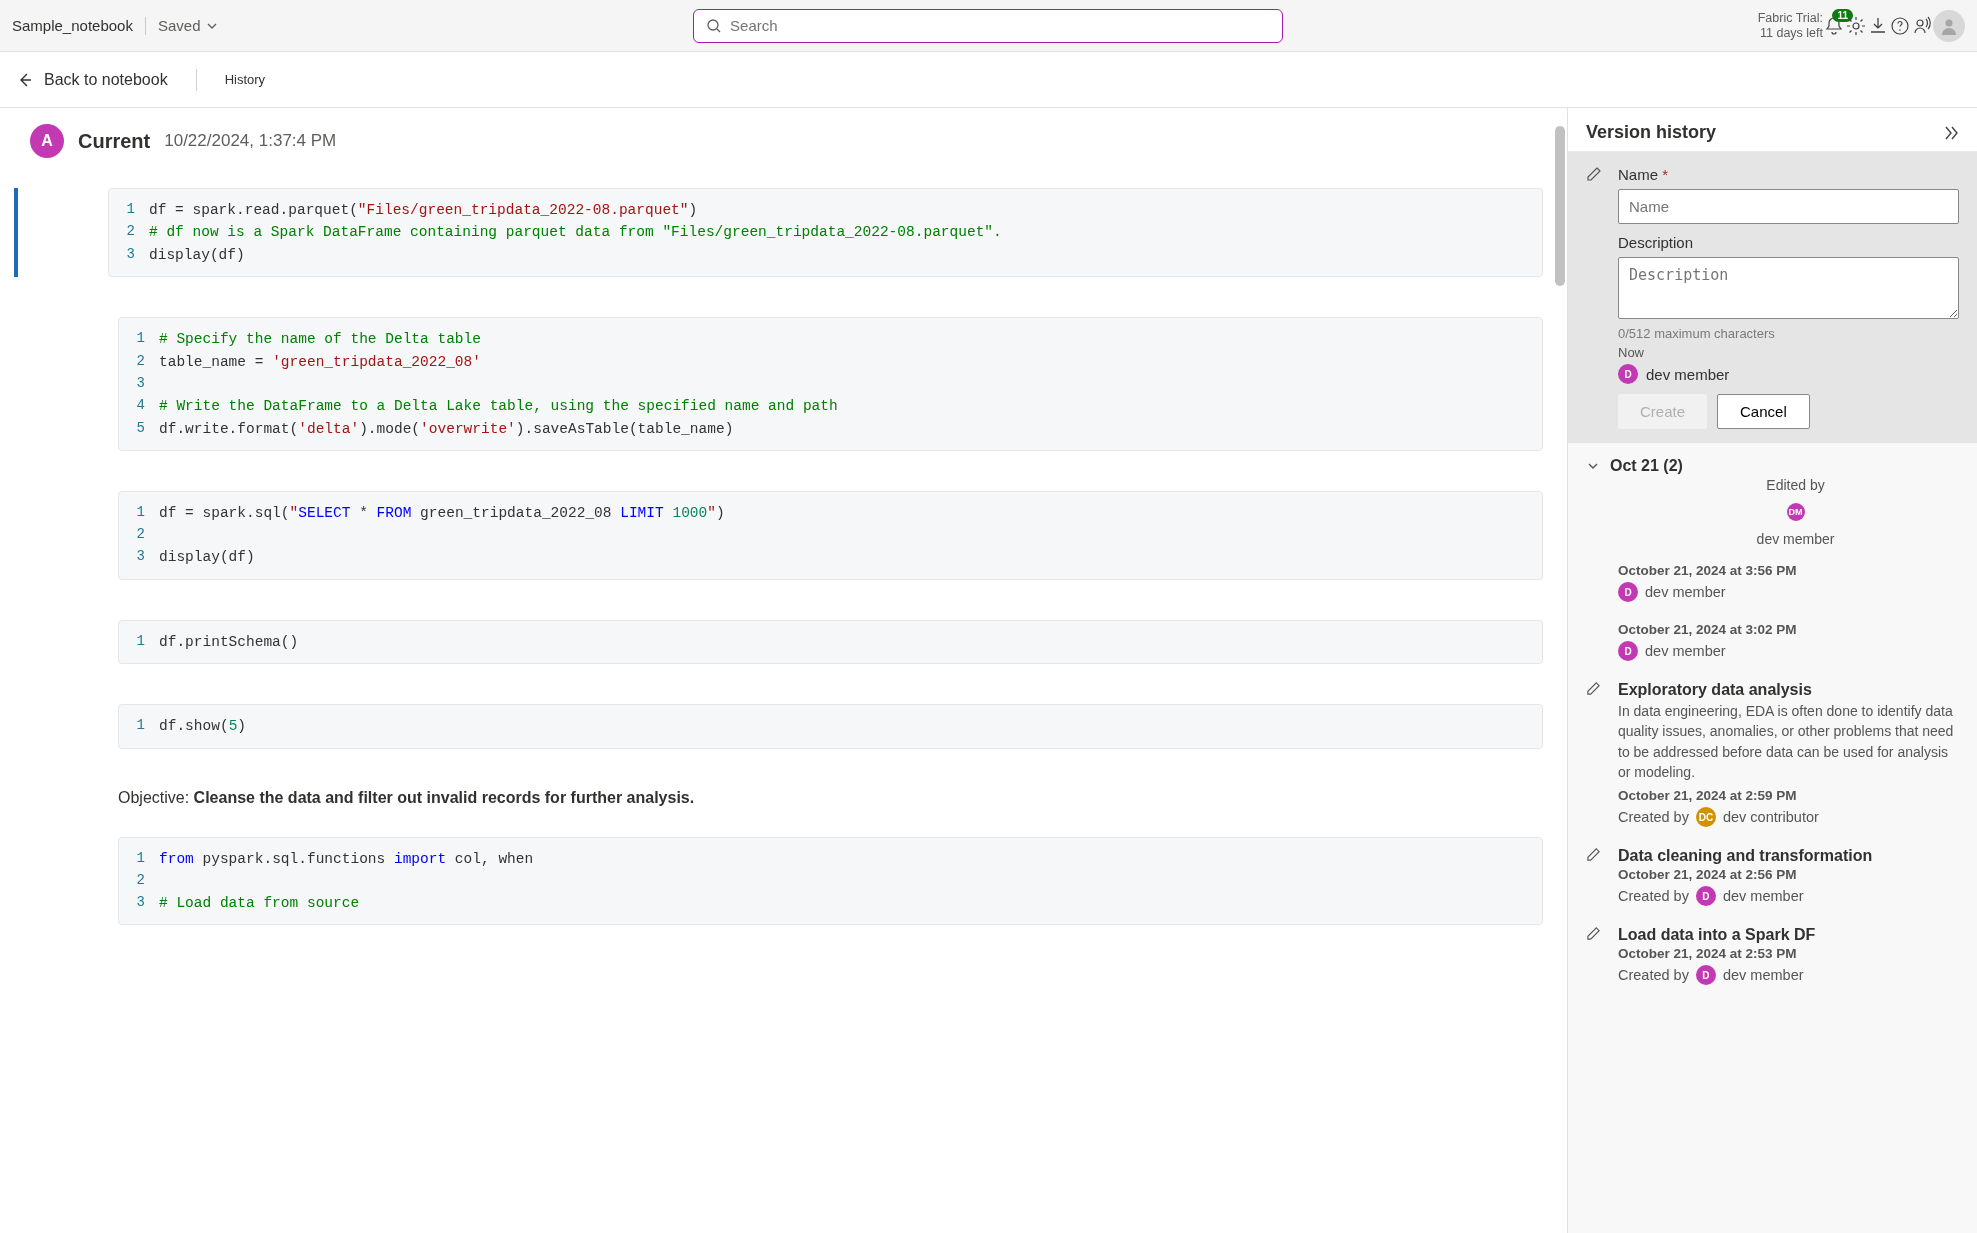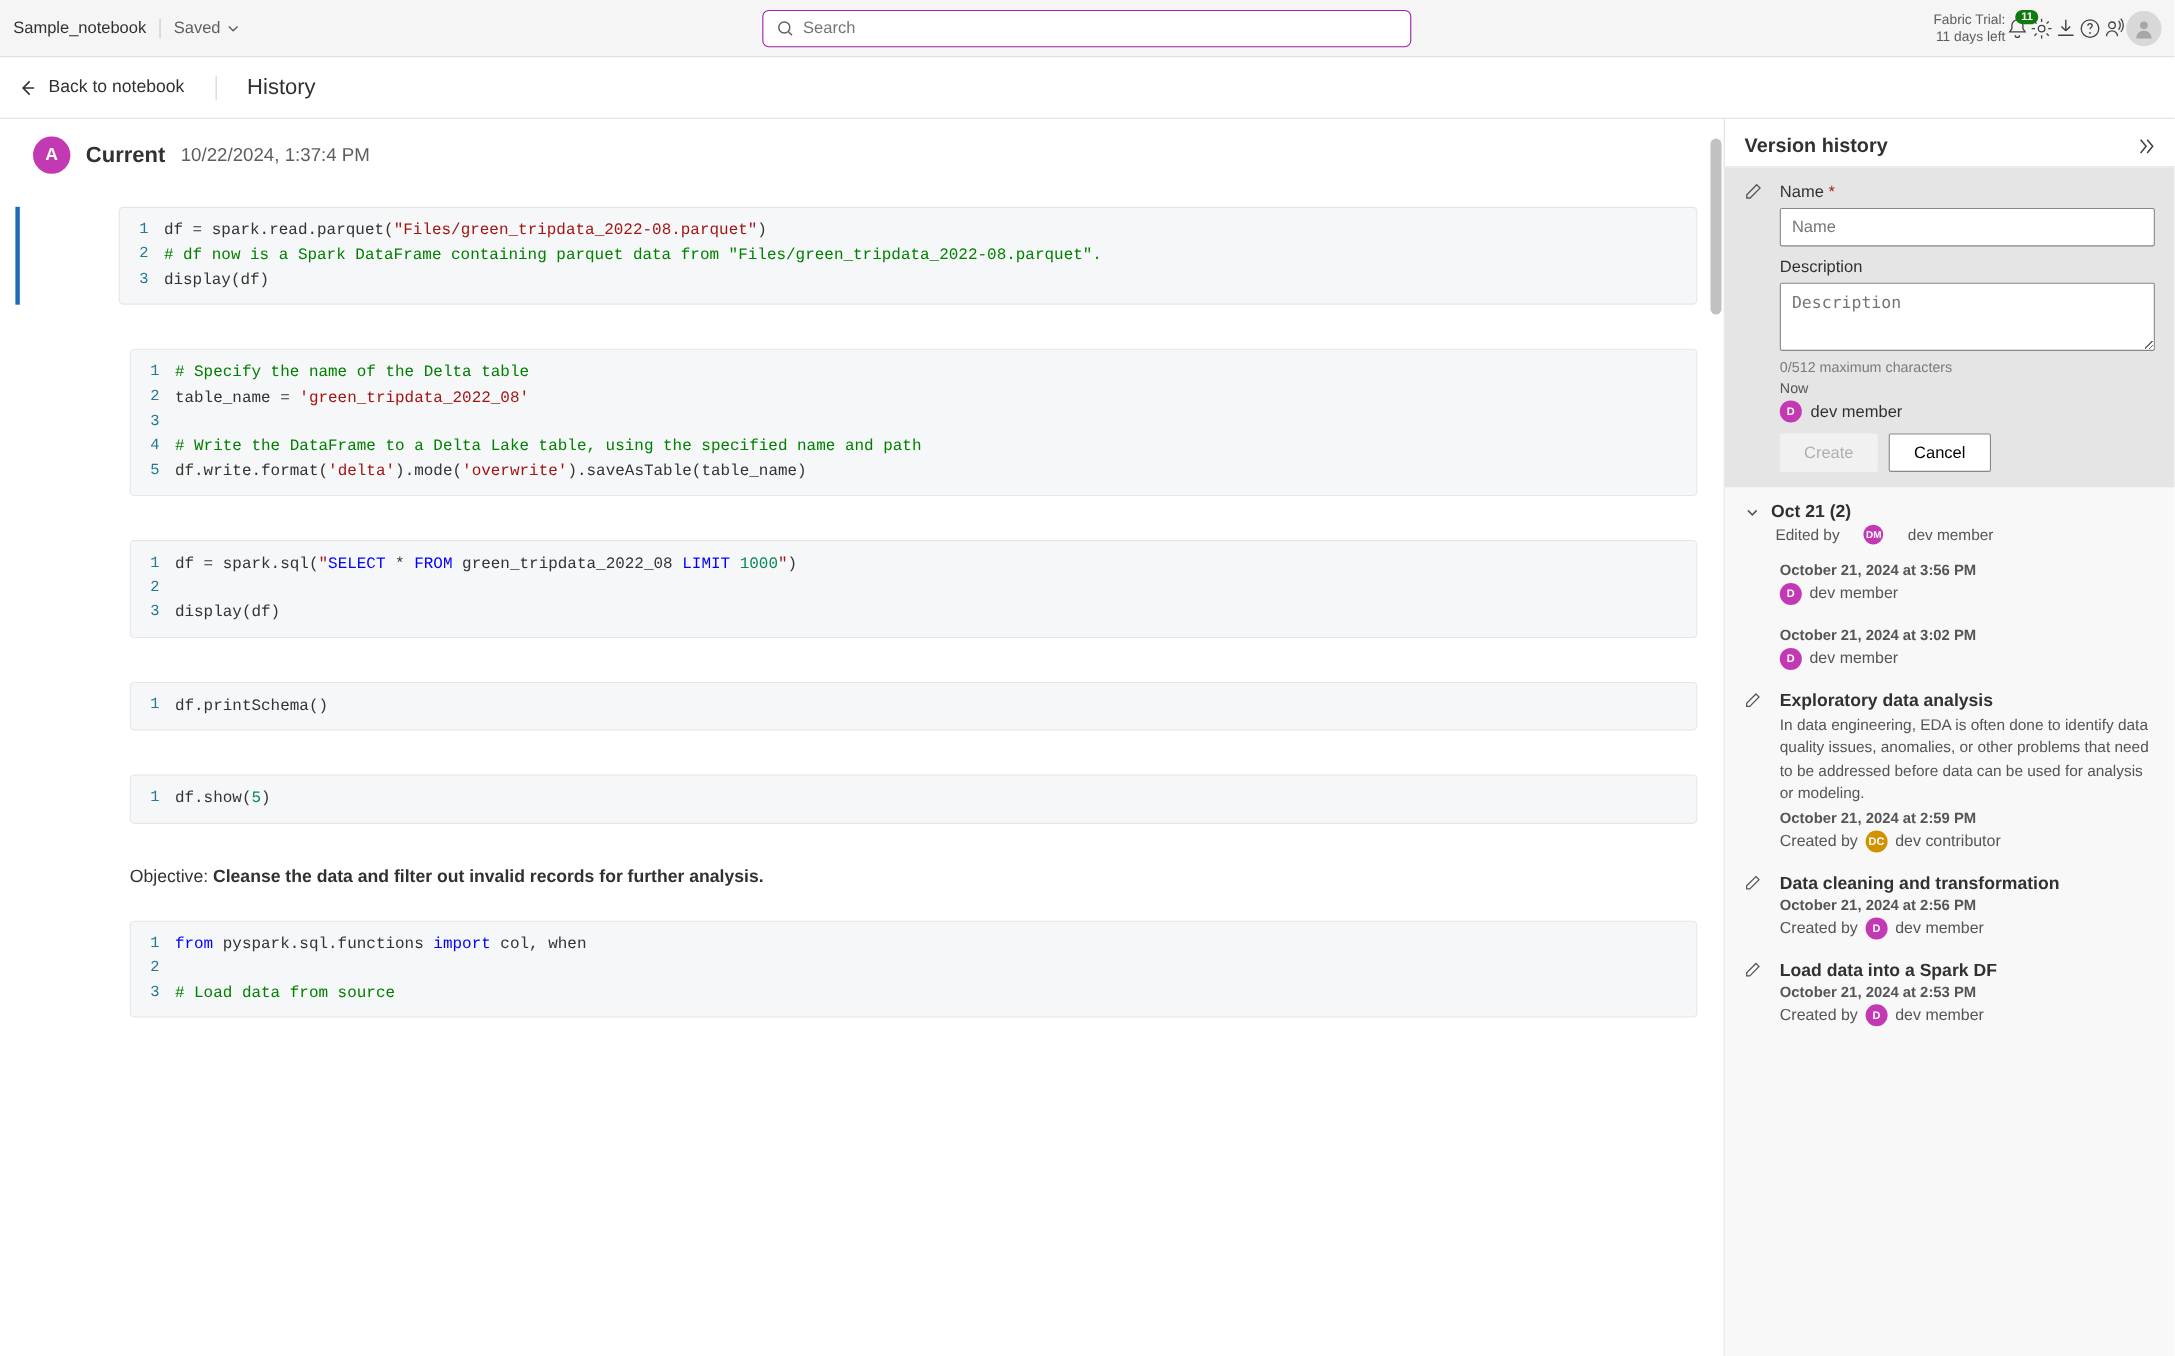--- a/index.html
+++ b/index.html
@@ -18,21 +18,21 @@
   .topbar-right { display:flex; align-items:center; }
   .trial { text-align:right; font-size:12.5px; color:#605e5c; line-height:1.2; }
   .icon-btn { width:22px; height:22px; display:flex; align-items:center; justify-content:center; cursor:pointer; position:relative; color:#424242; }
   .badge-count { position:absolute; top:-6px; right:-8px; background:#0f7b0f; color:#fff; font-size:10px; border-radius:9px; padding:1px 5px; font-weight:600; }
   .avatar-circle { width:32px; height:32px; border-radius:50%; background:#d8d8d8; display:flex; align-items:center; justify-content:center; }
   
   
   .breadcrumb-bar { height:56px; display:flex; align-items:center; padding:0 16px; gap:28px; border-bottom:1px solid #e0e0e0; }
   .back-link { display:flex; align-items:center; gap:10px; cursor:pointer; font-size:16px; }
   .crumb-sep { width:1px; height:22px; background:#d0d0d0; }
-  .crumb { font-size:20px; color:#323130; }
+  .crumb { font-size:13px; color:#323130; }
   
   
   .main-area { display:flex; height:calc(100vh - 108px); }
   .content-col { flex:1; display:flex; flex-direction:column; min-width:0; position:relative; }
   .content-header { display:flex; align-items:center; gap:14px; padding:16px 24px 10px 30px; }
   .av-badge { width:34px; height:34px; border-radius:50%; display:flex; align-items:center; justify-content:center; color:#fff; font-weight:600; font-size:16px; }
   .av-badge.pink { background:#c239b3; }
   .current-lbl { font-weight:600; font-size:20px; }
   .ts { font-size:17px; color:#605e5c; }
   .cells-scroll { flex:1; overflow-y:auto; padding: 8px 24px 24px 14px; }
@@ -70,21 +70,21 @@
   .tiny-badge.m   { background:#c239b3; }
   .tiny-badge.c   { background:#d29200; }
   .btn-row { display:flex; gap:10px; margin-top:10px; }
   .btn { padding:8px 22px; border-radius:2px; font-size:15px; cursor:pointer; }
   .btn.primary-dis { background:#f1f1f1; color:#b0b0b0; border:none; }
   .btn.secondary { background:#fff; border:1px solid #8a8886; }
   
   .group-header { display:flex; align-items:center; gap:10px; padding:14px 18px 2px 18px; }
   .chev-sm { width:14px; height:14px; flex:0 0 14px; }
   .group-title { font-weight:600; font-size:16px; }
-  .group-sub { font-size:14px; color:#555; padding-left:46px; display:flex; align-items:center; gap:22px; margin-bottom:6px; }
+  .group-sub { font-size:14px; color:#555; padding-left:46px; display:flex; align-items:center; gap:10px; margin-bottom:6px;flex-direction:column; }
   
   .vh-item { padding:10px 18px 10px 50px; position:relative; }
   .vh-item .edit-abs { position:absolute; left:18px; top:10px; color:#555; }
   .vh-ts { font-size:13.5px; color:#555; font-weight:600; }
   .vh-title { font-weight:600; font-size:16px; margin-bottom:2px; }
   .vh-desc { font-size:14px; color:#555; line-height:1.45; margin-bottom:6px; }
   .vh-by { font-size:14.5px; color:#555; display:flex; align-items:center; gap:7px; margin-top:4px; }
   
   svg { display:block; }
 </style>

